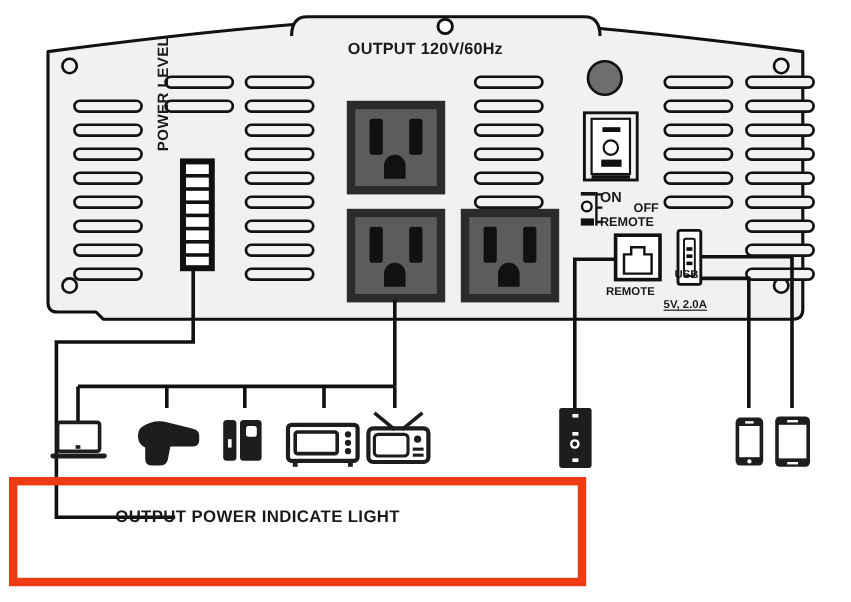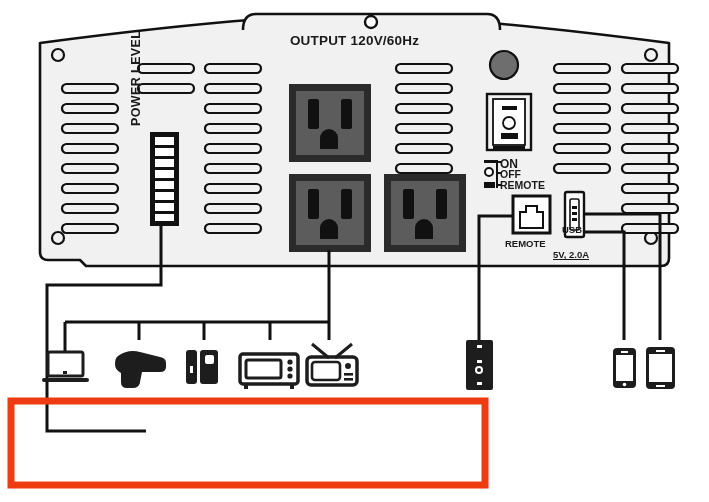--- a/index.html
+++ b/index.html
@@ -5,21 +5,21 @@
   html,body{margin:0;padding:0;background:#ffffff;}
   body{width:709px;height:502px;position:relative;overflow:hidden;
        font-family:"Liberation Sans",sans-serif;color:#111;}
   #stage{position:absolute;inset:0;}
   svg{position:absolute;left:0;top:0;}
   .lbl{position:absolute;font-weight:bold;color:#1a1a1a;white-space:nowrap;}
   #title{left:0;top:33px;width:709px;text-align:center;font-size:13.5px;letter-spacing:.2px;}
   #plvl{left:129px;top:126px;font-size:12.5px;letter-spacing:.4px;
         transform:rotate(-90deg);transform-origin:left top;}
   #onL{left:500px;top:157px;font-size:12px;}
-  #offL{left:500px;top:168px;font-size:10.5px;text-align:center;}
+  #offL{left:528px;top:168px;font-size:10.5px;text-align:center;}
   #remL{left:500px;top:179px;font-size:10.5px;}
   #remoteL{left:505px;top:238px;font-size:9.5px;}
   #usbL{left:562px;top:224px;font-size:9.5px;}
   #usbA{left:553px;top:249px;font-size:9.5px;text-decoration:underline;}
   #callout{left:96px;top:422px;font-size:14px;letter-spacing:.3px;}
 </style>
 </head>
 <body>
 
 <div id="stage">
@@ -250,14 +250,15 @@
 </svg>
 
 <div class="lbl" id="title">OUTPUT 120V/60Hz</div>
 <div class="lbl" id="plvl">POWER LEVEL</div>
 <div class="lbl" id="onL">ON</div>
 <div class="lbl" id="offL">OFF</div>
 <div class="lbl" id="remL">REMOTE</div>
 <div class="lbl" id="remoteL">REMOTE</div>
 <div class="lbl" id="usbL">USB</div>
 <div class="lbl" id="usbA">5V, 2.0A</div>
+<div class="lbl" id="callout">OUTPUT POWER INDICATE LIGHT</div>
 
 </div>
 
 </body></html>

